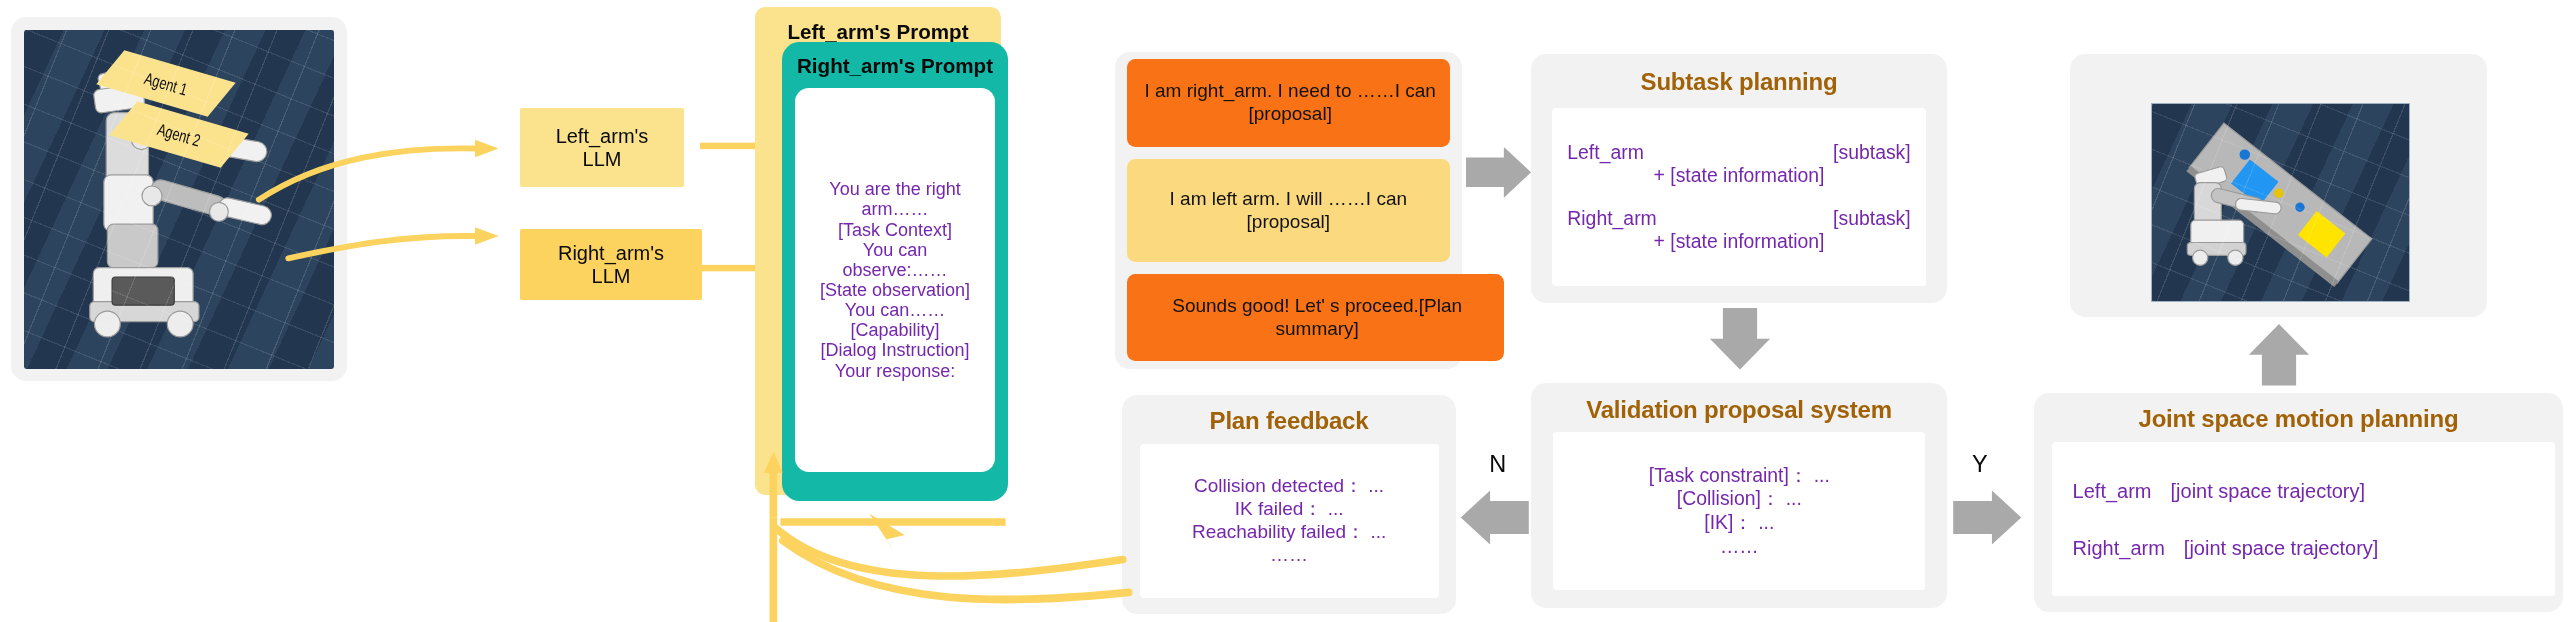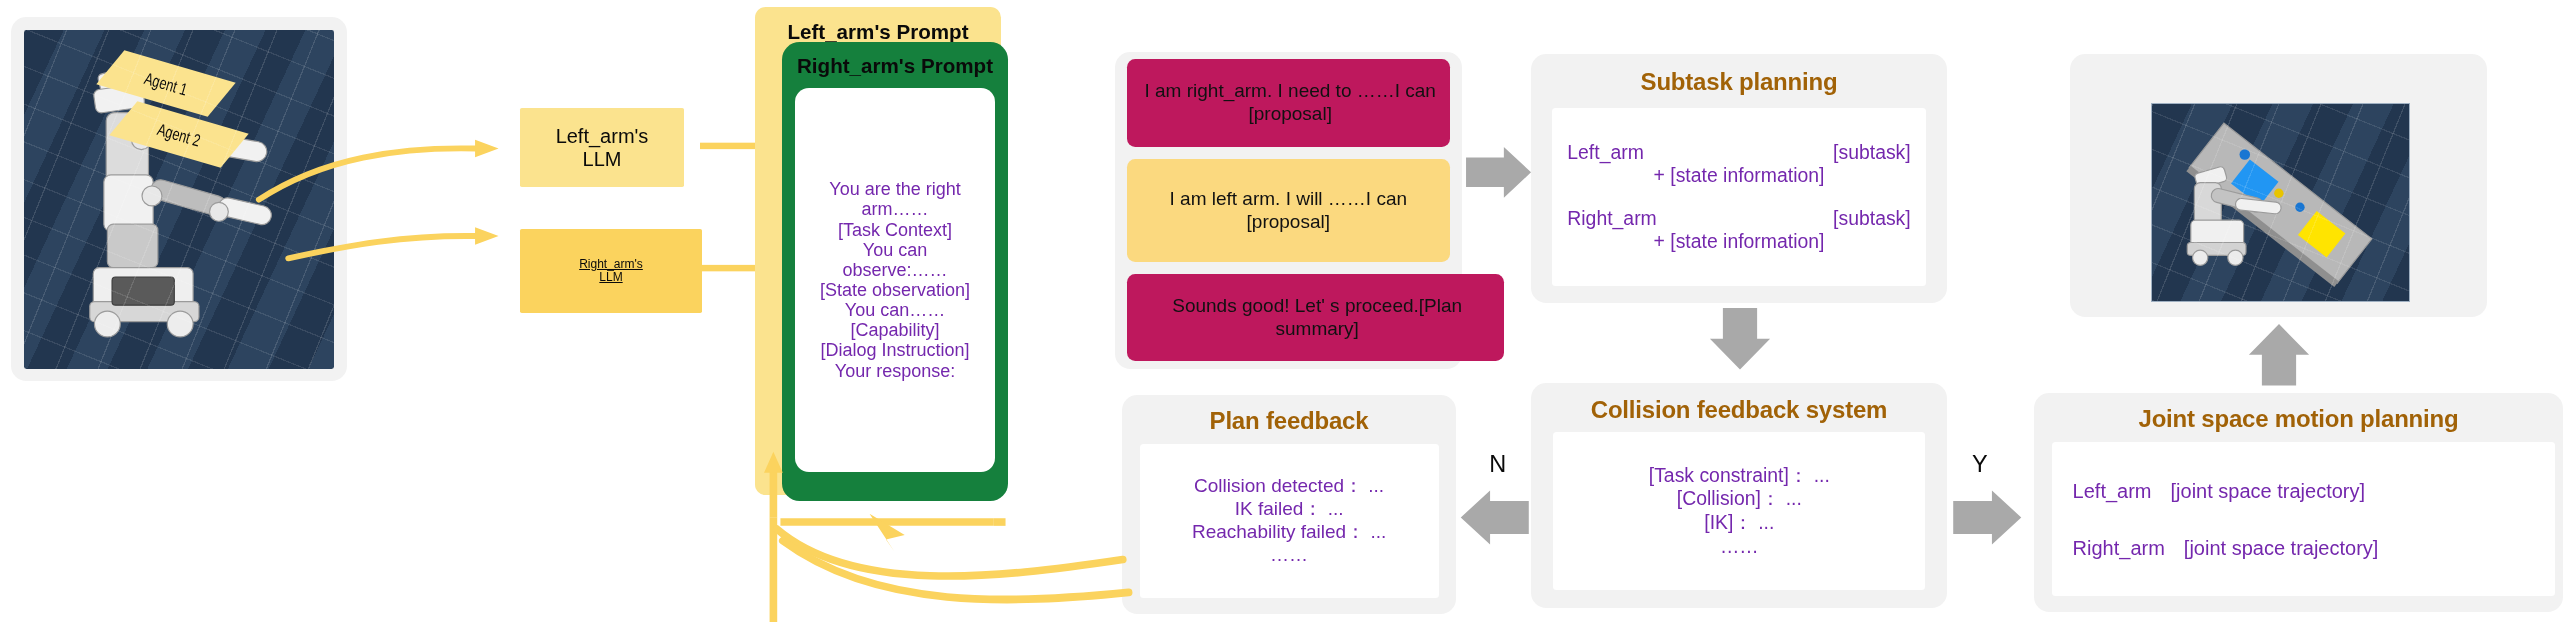--- a/index.html
+++ b/index.html
@@ -35,21 +35,21 @@
         repeating-linear-gradient(112deg,rgba(255,255,255,.13) 0 1.2px,transparent 1.2px 39px),
         repeating-linear-gradient(22deg,rgba(255,255,255,.10) 0 1.2px,transparent 1.2px 35px);
       pointer-events:none;
   }
 
   
   .prompt-back{
       background:#fbe38e;border-radius:10.6px;
   }
   .prompt-front{
-      background:#15803d;border-radius:17.6px;
+      background:#14b8a6;border-radius:17.6px;
   }
   .prompt-hd{
       color:#0a0a0a;font-weight:bold;text-align:center;white-space:nowrap;
   }
   .prompt-inner{
       background:#ffffff;border-radius:14px;
       color:#7427ad;text-align:right;line-height:1.12;
       display:flex;flex-direction:column;justify-content:center;align-items:center;
   }
 
@@ -60,21 +60,21 @@
       line-height:1.12;
   }
   .llm-left{background:#fbe38e;}
   .llm-right{background:#fbd35e;}
 
   
   .bubble{
       border-radius:8.2px;display:flex;align-items:center;justify-content:center;
       text-align:center;color:#111;line-height:1.2;box-sizing:border-box;padding:2.4px 8.2px;
   }
-  .bubble-a{background:#be185d;padding-left:12px;}
+  .bubble-a{background:#f97316;padding-left:12px;}
   .bubble-b{background:#fbd97f;}
 
   
   .agent-tag{
       background:#fbe38e;transform:skewX(-30deg) rotate(14deg);
       display:flex;align-items:center;justify-content:center;
   }
   .agent-tag span{
       transform:skewX(30deg);color:#0a0a0a;font-weight:normal;white-space:nowrap;
   }
@@ -130,21 +130,21 @@
 <svg class="abs" style="left:253px;top:88px;width:282px;height:235px;" width="282" height="235" viewBox="0 0 480 400">
   <path d="M10 190 C 120 118, 250 100, 380 103" stroke="#fbd35e" stroke-width="10" fill="none" stroke-linecap="round"></path>
   <path d="M60 290 C 160 268, 260 250, 380 252" stroke="#fbd35e" stroke-width="10" fill="none" stroke-linecap="round"></path>
   <polygon points="378,88 418,103 378,118" fill="#fbd35e"></polygon>
   <polygon points="378,237 418,252 378,267" fill="#fbd35e"></polygon>
 </svg>
 
 <div class="abs llm llm-left" style="left:520px;top:108px;width:164px;height:79px;font-size:20px;">
   <span>Left_arm's<br>LLM</span>
 </div>
-<div class="abs llm llm-right" style="left:520px;top:229px;width:182px;height:84px;font-size:12px;text-decoration:underline;">
+<div class="abs llm llm-right" style="left:520px;top:229px;width:182px;height:71px;font-size:20px;">
   <span>Right_arm's<br>LLM</span>
 </div>
 
 <svg class="abs" style="left:700px;top:106px;width:94px;height:212px;" width="94" height="212" viewBox="0 0 160 360">
   <rect x="0" y="62" width="106" height="11" fill="#fbd35e"></rect>
   <polygon points="104,56 132,67.5 104,79" fill="#fbd35e"></polygon>
   <rect x="0" y="270" width="120" height="11" fill="#fbd35e"></rect>
   <polygon points="118,264 146,275.5 118,287" fill="#fbd35e"></polygon>
 </svg>
 
@@ -248,21 +248,21 @@
       </g>
     </svg>
   </div>
 </div>
 
 <svg class="abs" style="left:2243px;top:324px;width:72px;height:65px;" width="72" height="65" viewBox="0 0 122 110">
   <polygon points="61,0 112,52 90,52 90,104 32,104 32,52 10,52" fill="#a9a9a9"></polygon>
 </svg>
 
 <div class="abs panel" style="left:1531px;top:383px;width:416px;height:225px;">
-  <div class="abs panel-title" style="left:0;top:13px;width:416px;font-size:24px;">Collision feedback system</div>
+  <div class="abs panel-title" style="left:0;top:13px;width:416px;font-size:24px;">Validation proposal system</div>
 
   <div class="abs panel-body" style="left:22.3px;top:49px;width:372px;height:158px;font-size:19.4px;line-height:1.22;">
     <div>[Task constraint]： ...</div>
     <div>[Collision]： ...</div>
     <div>[IK]： ...</div>
     <div>……</div>
   </div>
 </div>
 
 <div class="abs yn-label" style="left:1486px;top:451px;width:23.5px;text-align:center;font-size:23.5px;">N</div>

